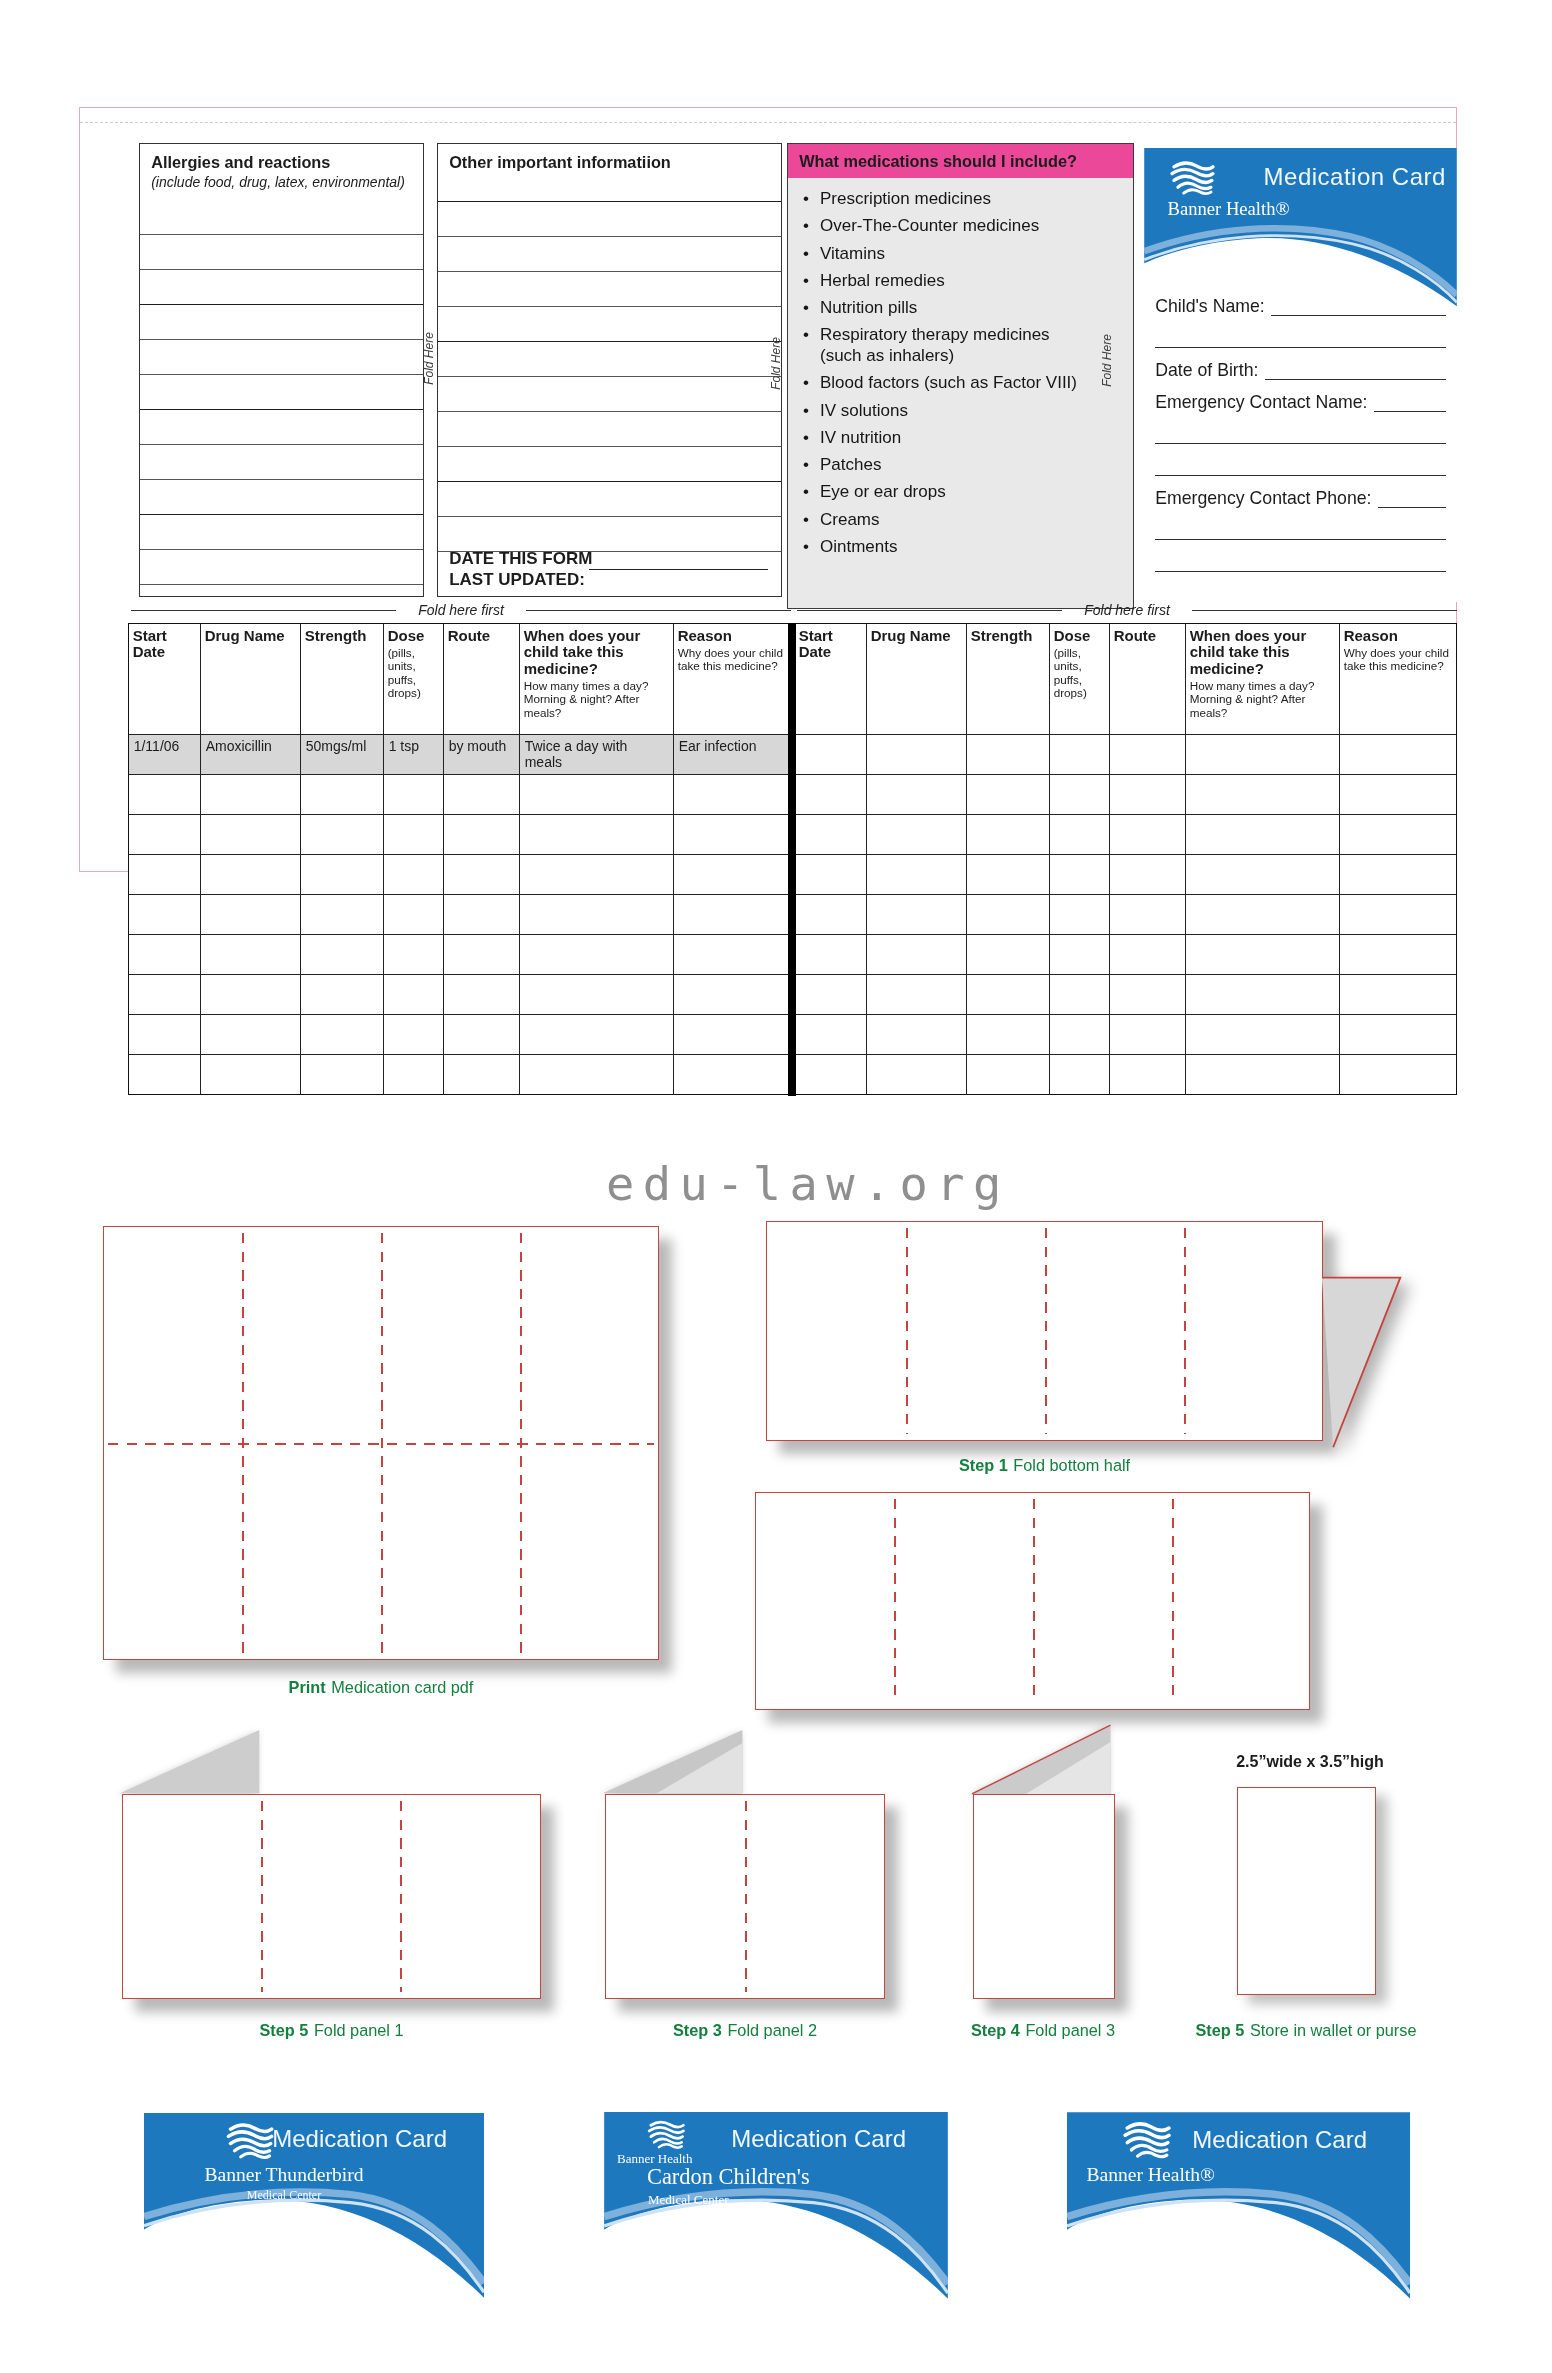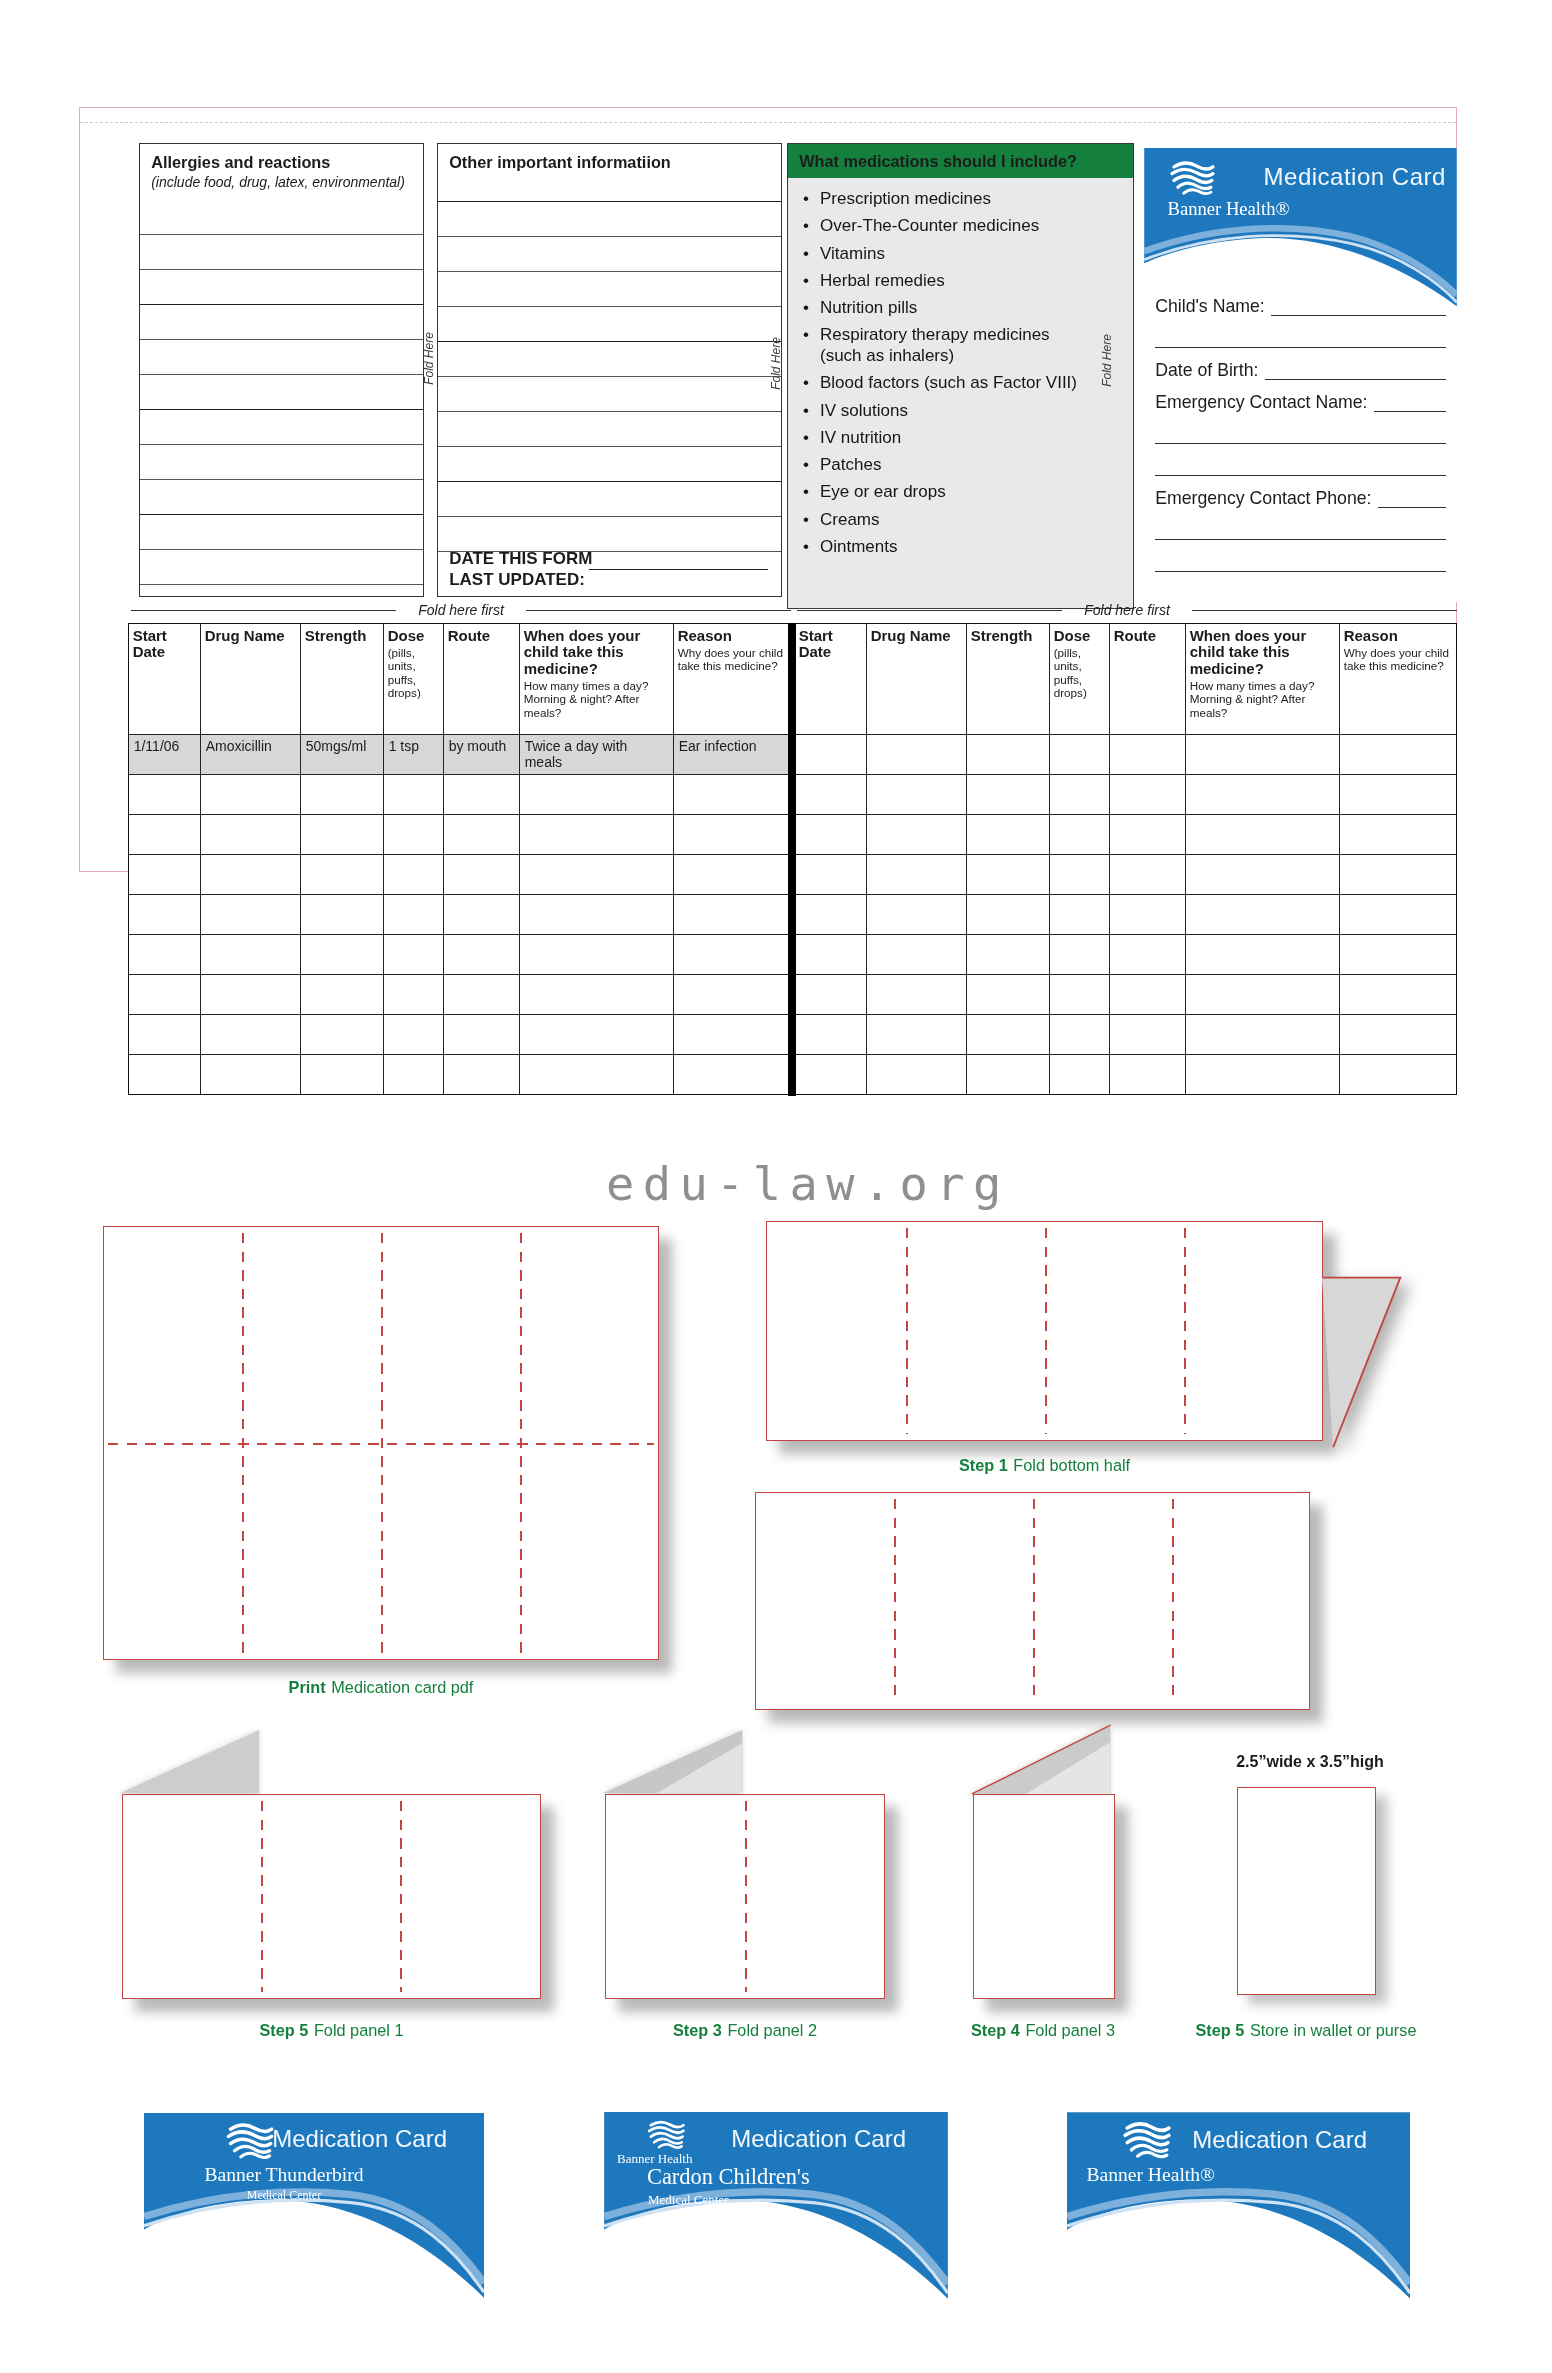--- a/index.html
+++ b/index.html
@@ -21,21 +21,21 @@
   #allergy-lines{top:56px;}
   #other-lines{top:23px;}
   .rl{height:34px;border-bottom:0.9px solid #555;}
   .rl.th{border-bottom:1.9px solid #1e1e1e;}
 
   .datewrap{position:absolute;left:11.2px;right:13px;bottom:5.6px;font-weight:bold;font-size:17px;line-height:1.25;}
   .daterow{display:flex;align-items:flex-start;}
   .dateline{flex:1;border-bottom:1.9px solid #222;margin-left:3.7px;margin-bottom:1.9px;}
 
   
-  #meds-head{background:#15803d;padding:7.5px 11.2px;font-weight:bold;font-size:16.3px;}
+  #meds-head{background:#ec4899;padding:7.5px 11.2px;font-weight:bold;font-size:16.3px;}
   #meds-list{padding:11.2px 7.5px 7.5px 15px;}
   .mitem{display:flex;font-size:17px;line-height:1.22;margin-bottom:6.5px;color:#161616;}
   .mitem .bul{width:17px;flex:0 0 17px;}
   .mitem .mtx{white-space:pre-line;}
 
   
   .cardhead{position:absolute;left:0;top:0;}
   .brandtext{position:absolute;color:#fff;font-family:"Liberation Serif",serif;}
   .cardtitle{position:absolute;color:#f2f8fd;font-size:24px;letter-spacing:0.5px;}
   #card-rows{position:absolute;left:11.2px;right:11.2px;top:136px;}

